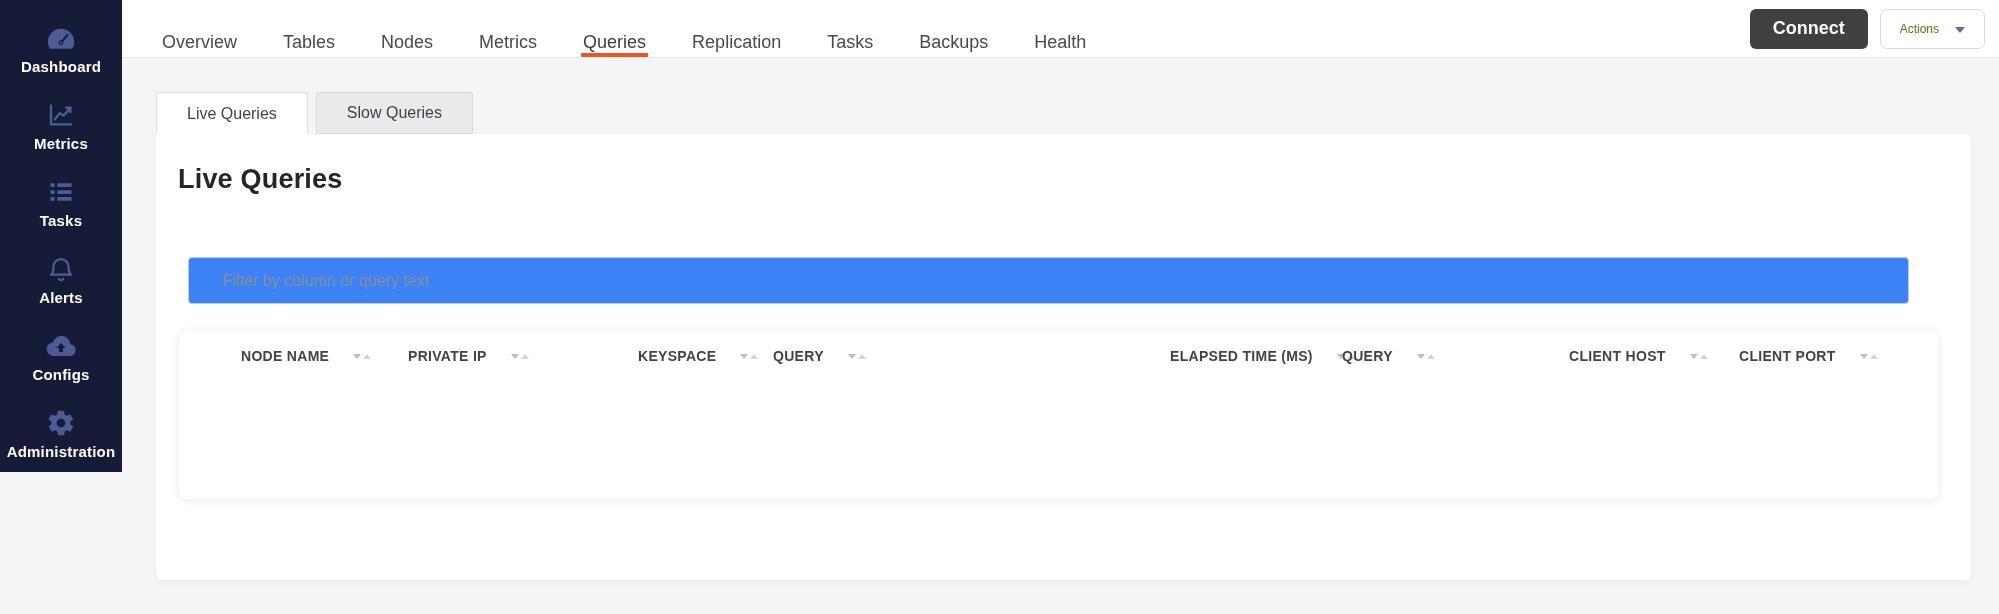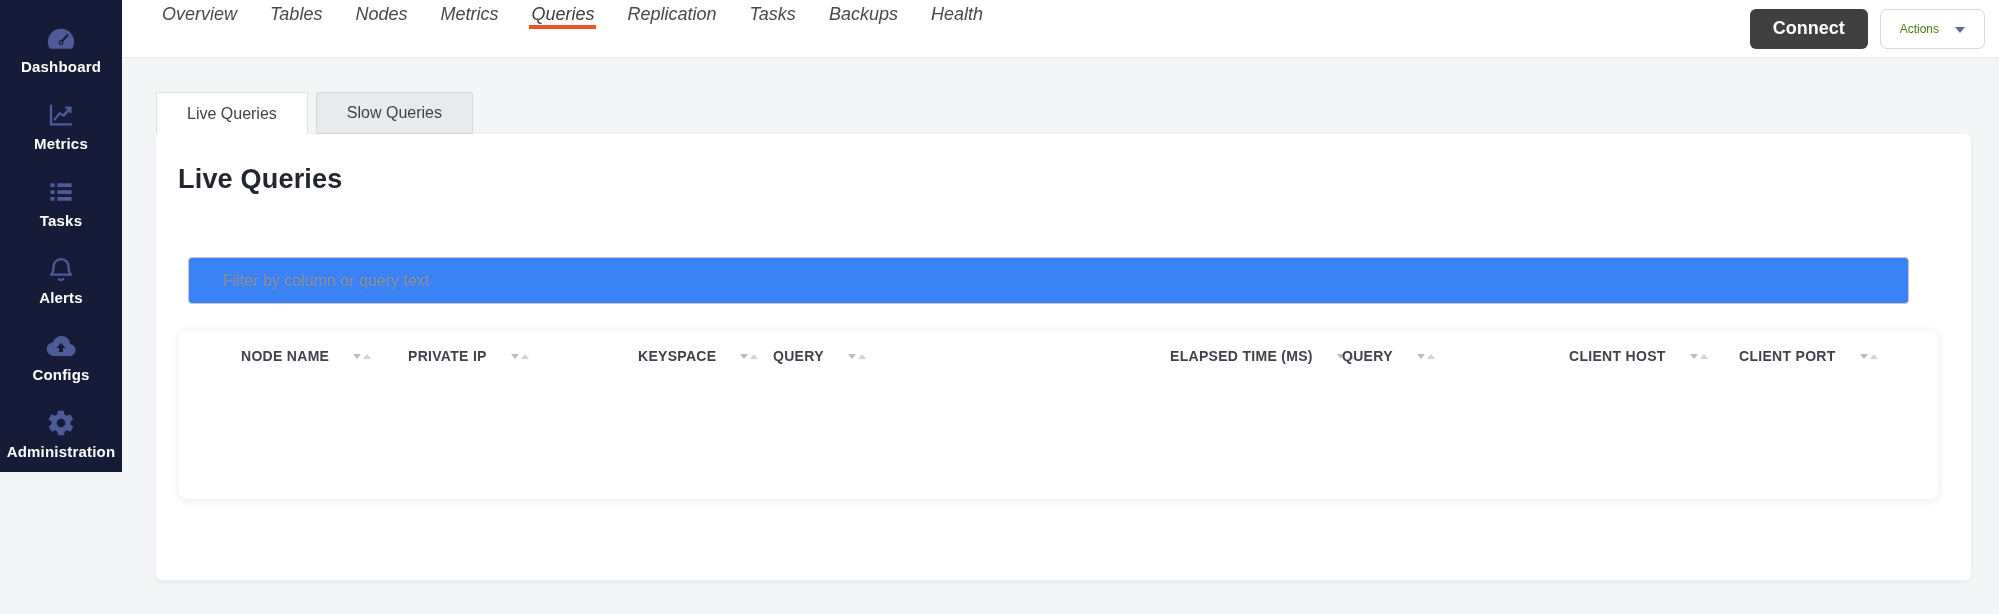--- a/index.html
+++ b/index.html
@@ -31,21 +31,21 @@
 
   
   .main { flex:1; display:flex; flex-direction:column; }
 
   
   .topnav {
     height:58px; background:#ffffff; border-bottom:1px solid #e8e8ea;
     display:flex; align-items:stretch; justify-content:space-between;
     padding-left:38px; padding-right:14px;
   }
-  .topnav nav { display:flex; align-items:flex-start; gap:29px;font-style:italic; }
+  .topnav nav { display:flex; align-items:flex-end; gap:42px; }
   .nav-item {
     display:flex; align-items:center; font-size:18px; color:#46494f;
     border-top:4px solid transparent; border-bottom:4px solid transparent;
     padding:0 2px; cursor:pointer; white-space:nowrap;
   }
   .nav-item.active { border-bottom-color:#ec5426; color:#3b3e45; }
   .top-actions { display:flex; align-items:center; gap:12px; }
   .btn-connect {
     background:#404040; color:#ffffff; border:none; border-radius:6px;
     height:40px; padding:0 23px; font-size:18px; font-weight:700; cursor:pointer;

